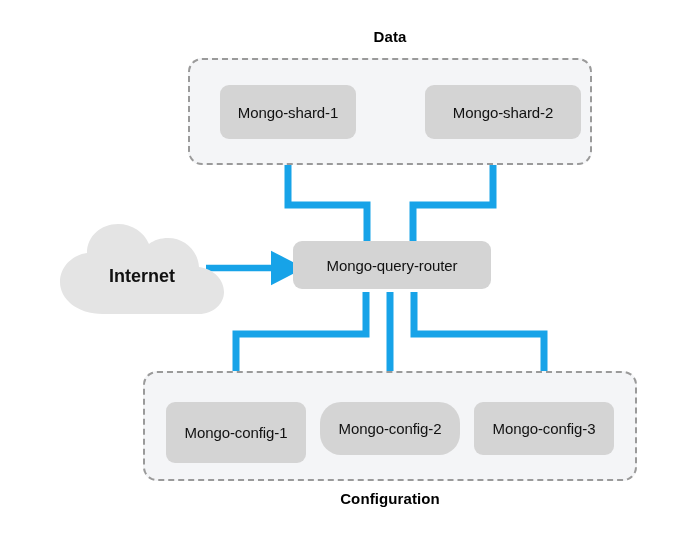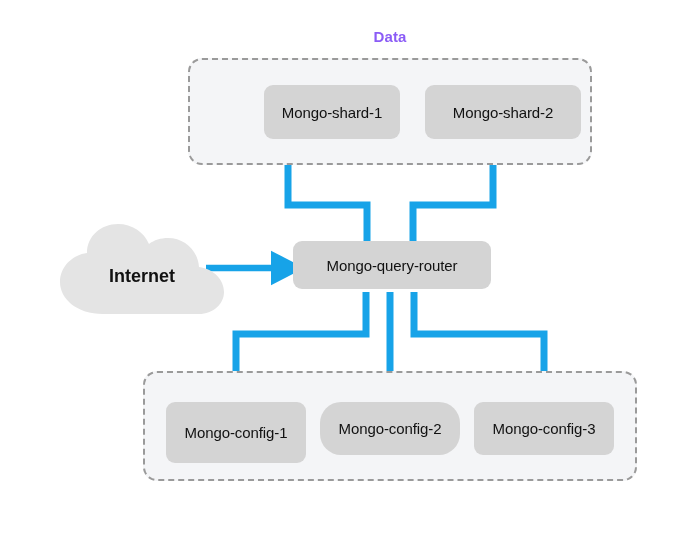--- a/index.html
+++ b/index.html
@@ -34,21 +34,21 @@
     box-sizing: border-box;
     border: 2.5px dashed #9a9a9a;
     border-radius: 14px;
     background: #f4f5f7;
   }
   .group-label {
     position: absolute;
     text-align: center;
     font-size: 15px;
     font-weight: bold;
-    color: #8b5cf6;
+    color: #000000;
     letter-spacing: 0.1px;
     white-space: nowrap;
   }
 
   
   .node {
     position: absolute;
     box-sizing: border-box;
     background: #d4d4d4;
     border-radius: 9px;
@@ -104,21 +104,21 @@
 
       <path d="M414,292 L414,334 L544,334 L544,404"></path>
     </g>
 
     <path d="M206,268 L281,268" fill="none" stroke="#17a3e8" stroke-width="6.5" marker-end="url(#arrowhead)"></path>
   </svg>
 
   <div class="group" style="left:188px; top:58px; width:404px; height:107px;"></div>
   <div class="group-label" style="left:188px; top:28px; width:404px;">Data</div>
 
-  <div class="node" style="left:220px; top:85px; width:136px; height:54px;margin-left:44px;">
+  <div class="node" style="left:220px; top:85px; width:136px; height:54px;">
     <span>Mongo-shard-1</span>
   </div>
 
   <div class="node" style="left:425px; top:85px; width:156px; height:54px;">
     <span>Mongo-shard-2</span>
   </div>
 
   <div class="cloud-wrap" style="left:56px; top:222px; width:172px; height:96px;">
     <svg width="172" height="96" viewBox="0 0 172 96">
       <path fill="#e4e4e4" d="M47,92
@@ -133,20 +133,21 @@
                Z"></path>
     </svg>
     <div class="cloud-label" style="top:44px;">Internet</div>
   </div>
 
   <div class="node router" style="left:293px; top:241px; width:198px; height:48px;">
     <span>Mongo-query-router</span>
   </div>
 
   <div class="group" style="left:143px; top:371px; width:494px; height:110px;"></div>
+  <div class="group-label" style="left:143px; top:490px; width:494px;">Configuration</div>
 
   <div class="node" style="left:166px; top:402px; width:140px; height:61px;">
     <span>Mongo-config-1</span>
   </div>
 
   <div class="node" style="left:320px; top:402px; width:140px; height:53px;border-radius:21px;">
     <span>Mongo-config-2</span>
   </div>
 
   <div class="node" style="left:474px; top:402px; width:140px; height:53px;text-align:center;">

